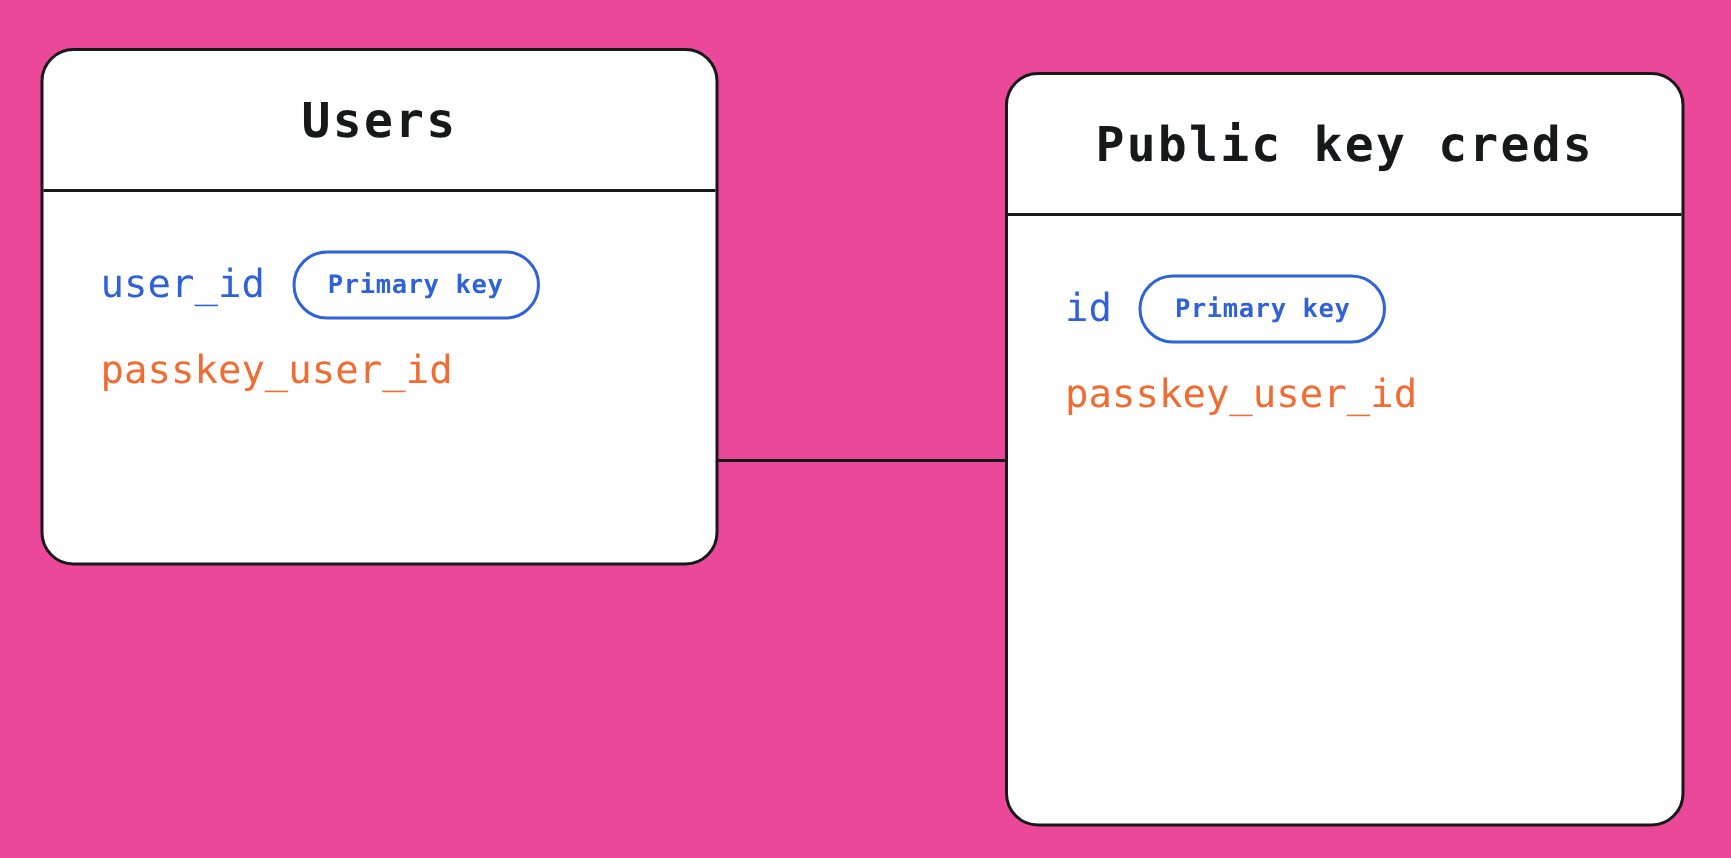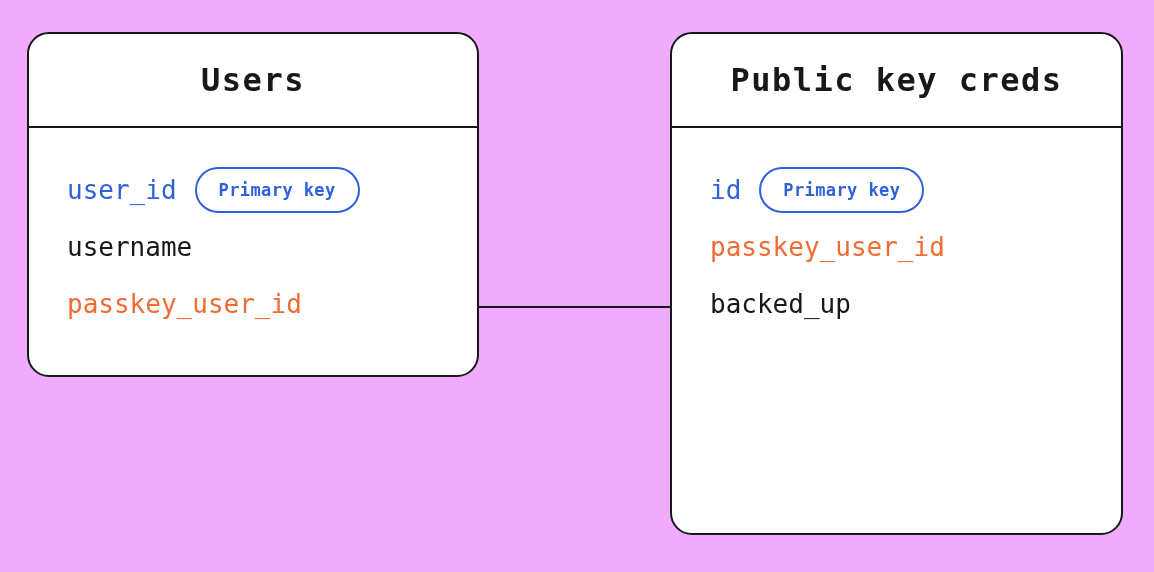--- a/index.html
+++ b/index.html
@@ -9,21 +9,21 @@
     background: #ffffff;
   }
   body {
     font-family: "DejaVu Sans Mono", "Liberation Mono", monospace;
     -webkit-font-smoothing: antialiased;
   }
   #canvas {
     position: relative;
     width: 1154px;
     height: 572px;
-    background: #f0abfc;
+    background: #ec4899;
     overflow: hidden;
   }
 
   
   .connector {
     position: absolute;
     background: #16181a;
     height: 2px;
   }
 
@@ -103,21 +103,21 @@
 
   
   #entity-users {
     left: 27px;
     top: 32px;
     width: 452px;
     height: 345px;
   }
   #entity-public-key-creds {
     left: 670px;
-    top: 32px;
+    top: 48px;
     width: 453px;
     height: 503px;
   }
   #relation-line {
     left: 478px;
     top: 306px;
     width: 193px;
   }
 </style>
 </head>
@@ -131,23 +131,20 @@
     <div class="entity-header">
       <div class="entity-title">Users</div>
     </div>
     <div class="entity-body">
 
       <div class="attr-row">
         <span class="attr-name key">user_id</span>
         <span class="pk-badge">Primary key</span>
       </div>
 
-      <div class="attr-row">
-        <span class="attr-name">username</span>
-      </div>
 
       <div class="attr-row">
         <span class="attr-name fk">passkey_user_id</span>
       </div>
 
     </div>
   </div>
 
   <div class="entity" id="entity-public-key-creds">
     <div class="entity-header">
@@ -158,22 +155,19 @@
       <div class="attr-row">
         <span class="attr-name key">id</span>
         <span class="pk-badge">Primary key</span>
       </div>
 
 
       <div class="attr-row">
         <span class="attr-name fk">passkey_user_id</span>
       </div>
 
-      <div class="attr-row">
-        <span class="attr-name">backed_up</span>
-      </div>
 
 
 
     </div>
   </div>
 
 </div>
 
 </body></html>

